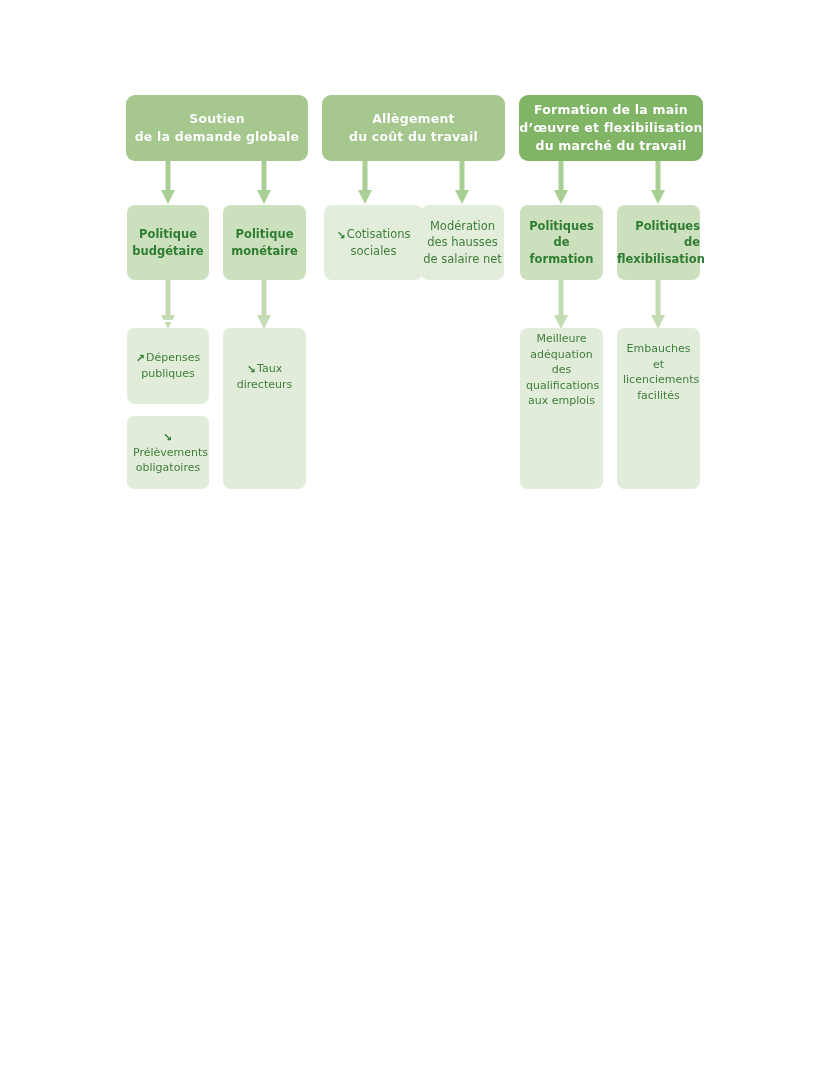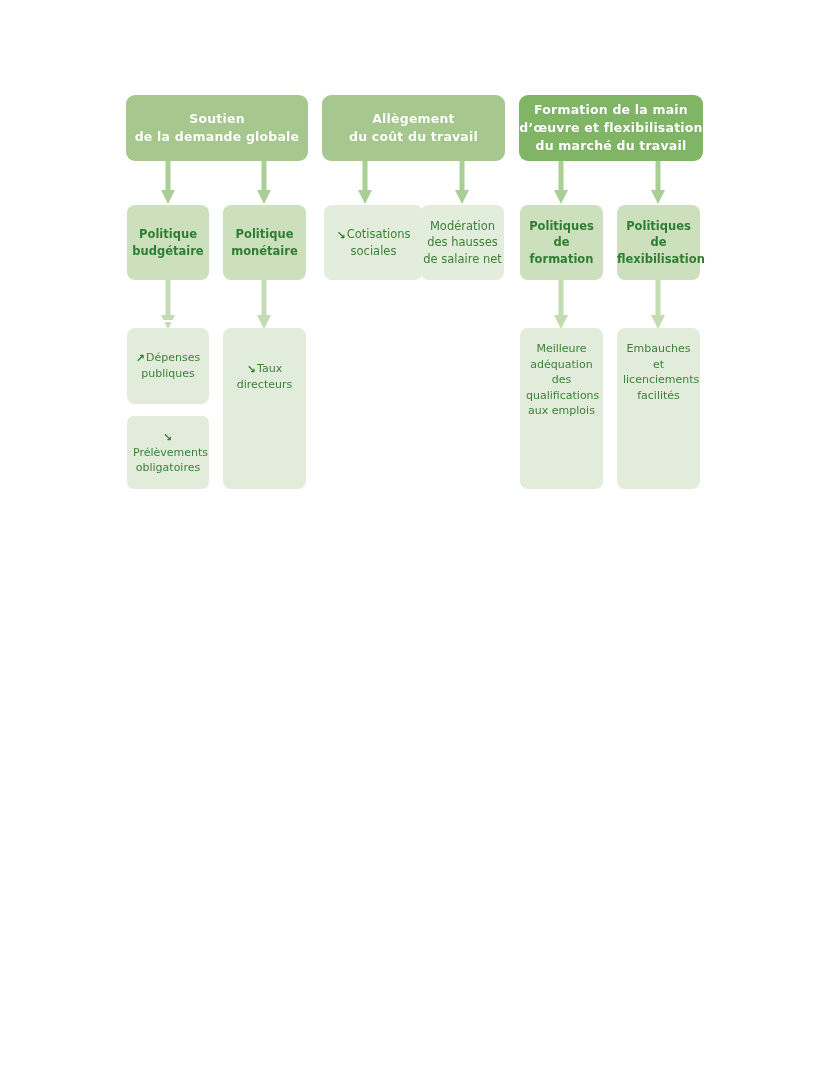--- a/index.html
+++ b/index.html
@@ -198,21 +198,21 @@
     </div>
   </div>
 
   <div class="node lvl1" style="left:520px; top:205px; width:83px; height:75px;">
     <div class="inner">
       <div>Politiques</div>
       <div>de formation</div>
     </div>
   </div>
 
-  <div class="node lvl1" style="left:617px; top:205px; width:83px; height:75px;">
+  <div class="node lvl1" style="left:617px; top:205px; width:83px; height:75px;text-align:right;">
     <div class="inner">
       <div>Politiques de</div>
       <div>flexibilisation</div>
     </div>
   </div>
 
   <div class="conn" style="left:161px; top:280px;">
     <svg width="14" height="50" viewBox="0 0 14 50">
       <rect x="4.5" y="0" width="5" height="37" fill="#c3dcb1"></rect>
       <polygon points="0,35 14,35 7,49" fill="#c3dcb1"></polygon>
@@ -253,21 +253,21 @@
     </div>
   </div>
 
   <div class="node lvl2" style="left:223px; top:328px; width:83px; height:161px; align-items:flex-start;justify-content:flex-end;">
     <div class="inner" style="padding-top:33px;">
       <div><span class="arrowglyph">↘</span><span>Taux directeurs</span></div>
     </div>
   </div>
 
   <div class="node lvl2" style="left:520px; top:328px; width:83px; height:161px; align-items:flex-start;">
-    <div class="inner" style="padding-top:13px;">
+    <div class="inner" style="padding-top:3px;">
       <div>Meilleure</div>
       <div>adéquation</div>
       <div>des qualifications</div>
       <div>aux emplois</div>
     </div>
   </div>
 
   <div class="node lvl2" style="left:617px; top:328px; width:83px; height:161px; align-items:flex-start;">
     <div class="inner" style="padding-top:13px;">
       <div>Embauches et</div>

